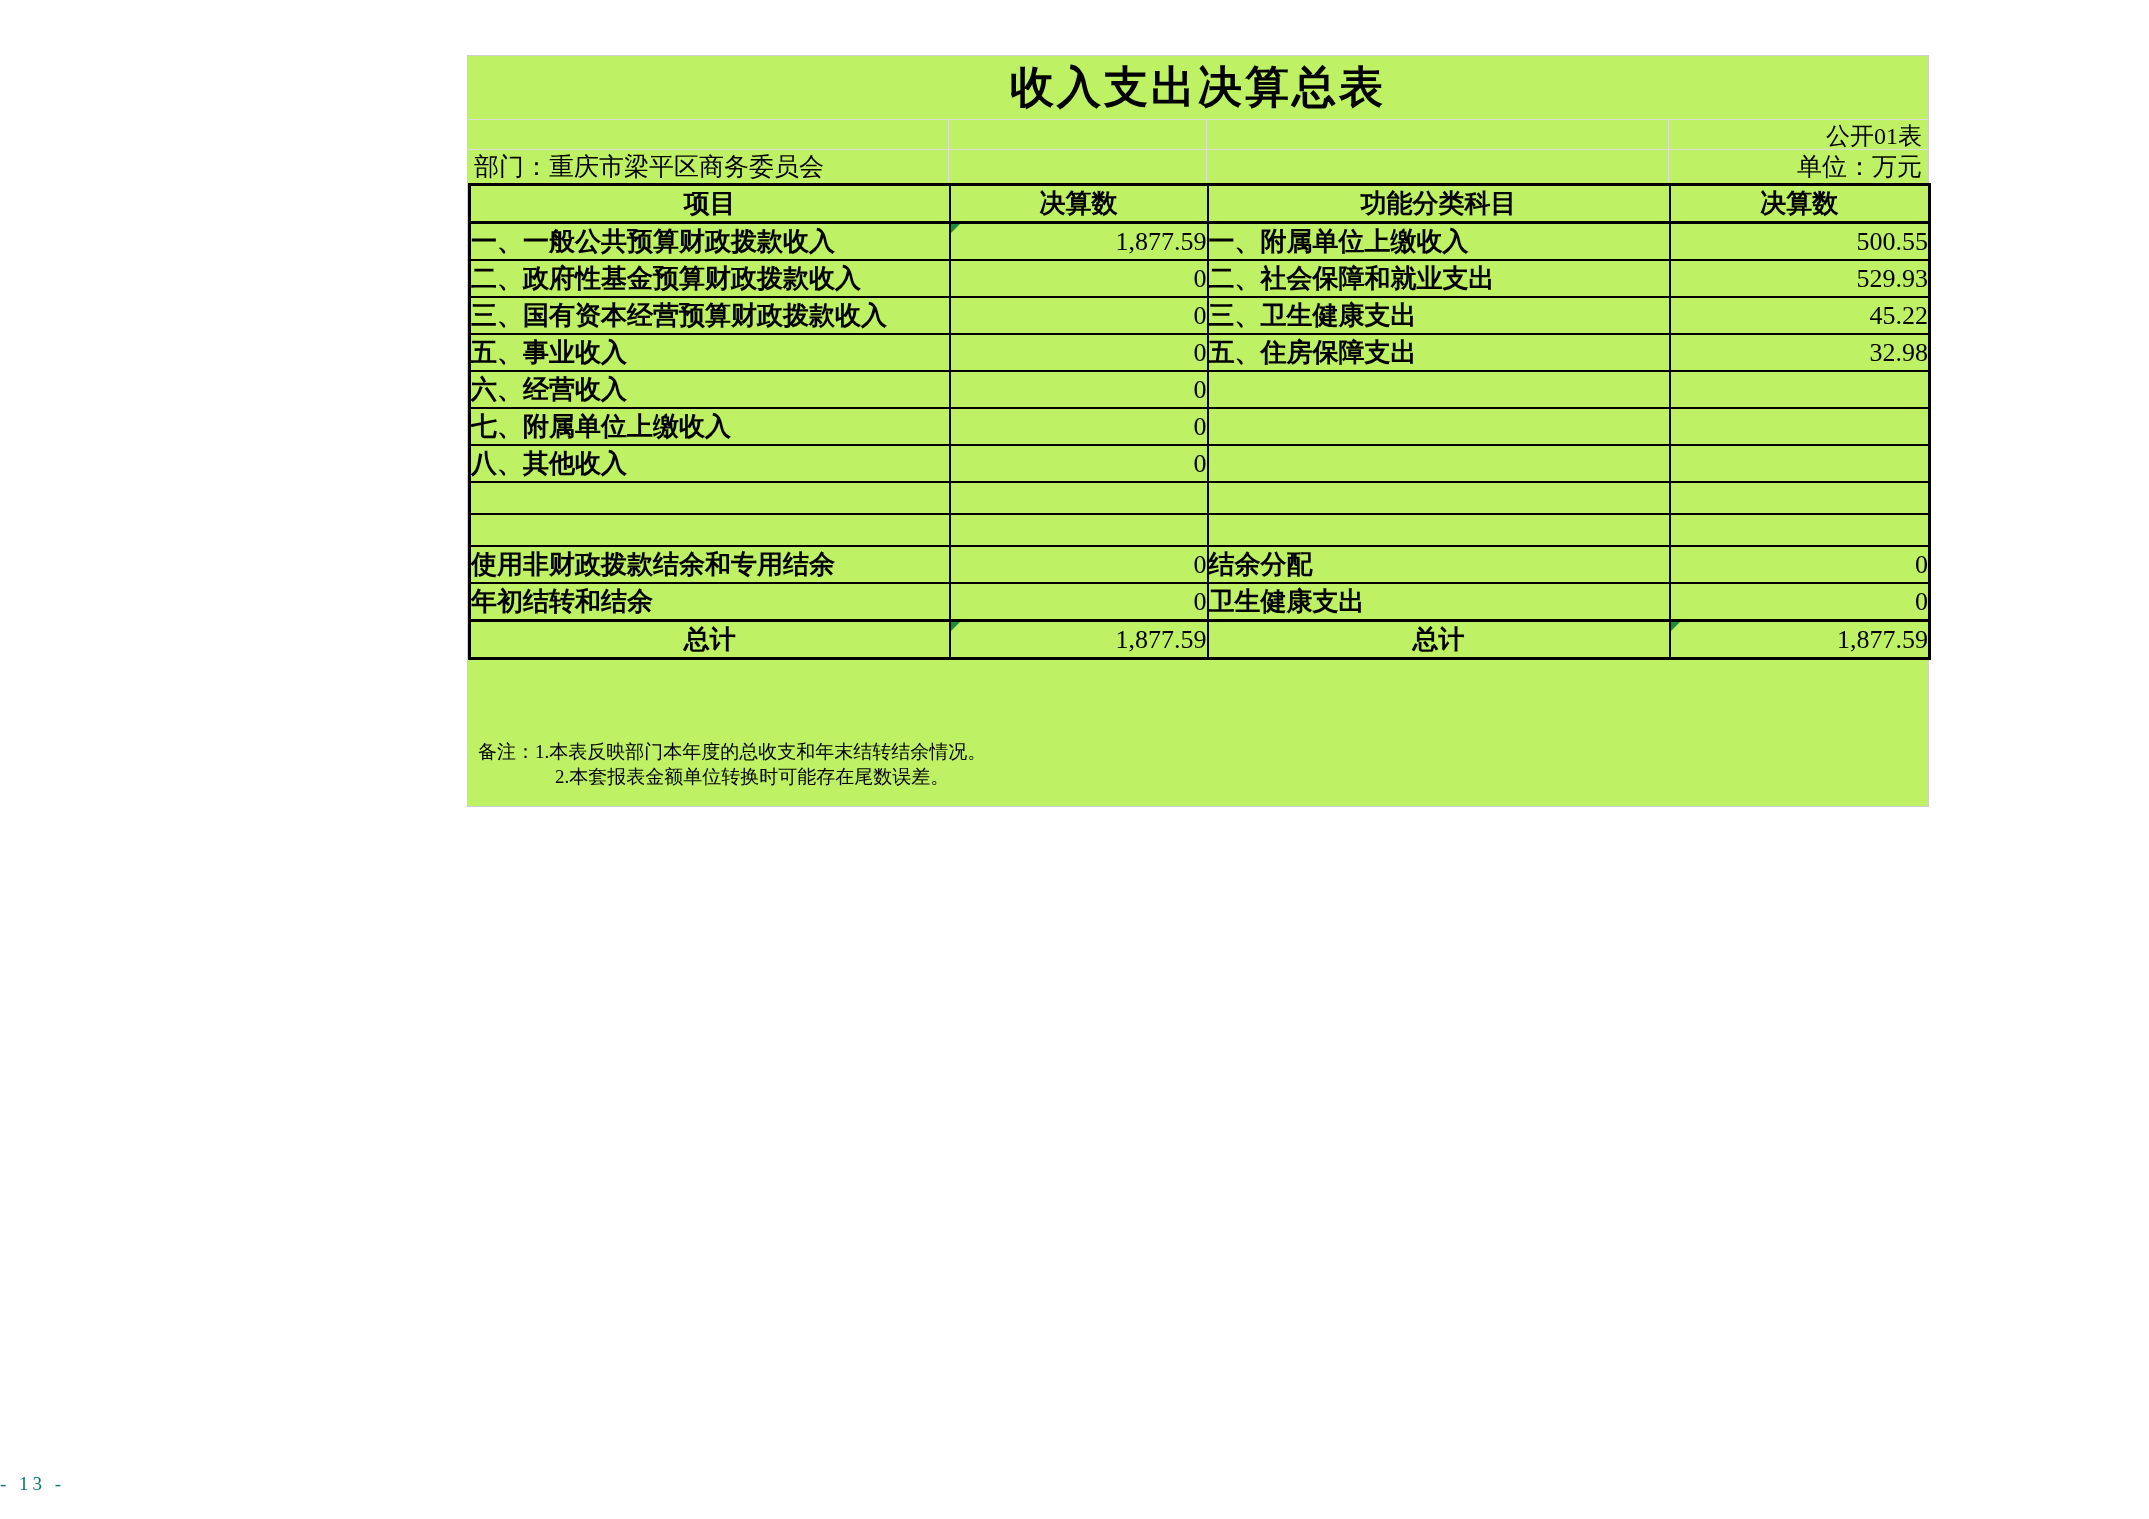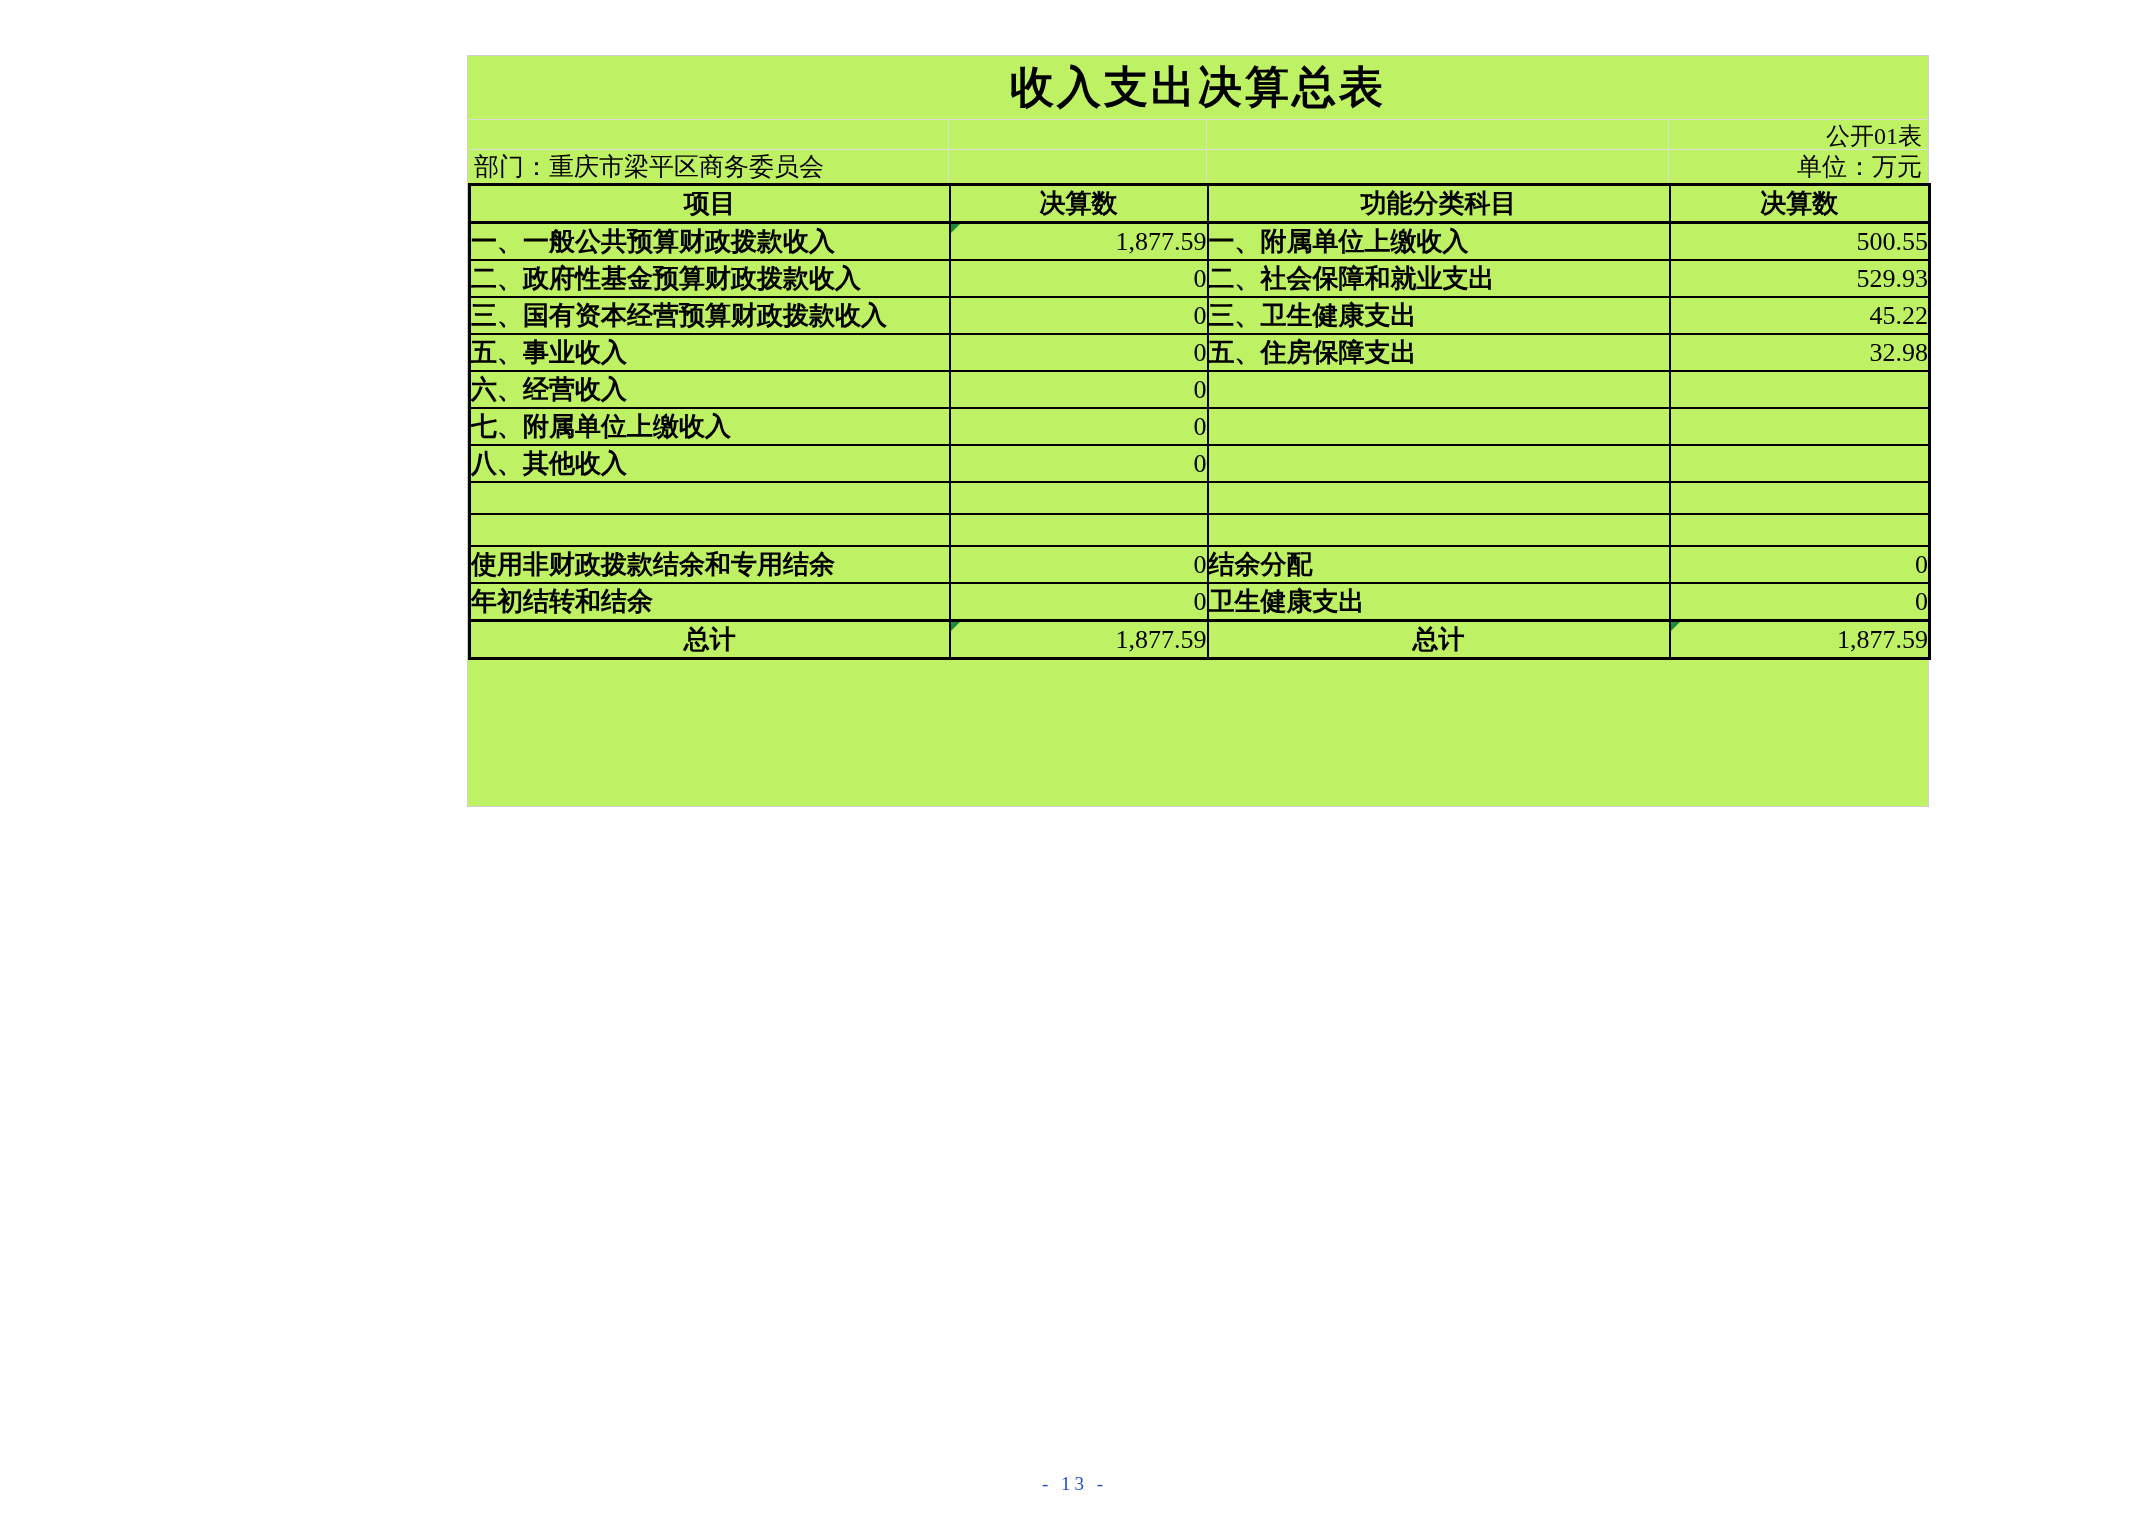--- a/index.html
+++ b/index.html
@@ -45,22 +45,22 @@
   tr.sep td{border-top:3px solid #000;}
   .gm{
     position:absolute;left:0;top:0;width:0;height:0;
     border-top:9px solid #1e8b3c;border-right:9px solid transparent;
   }
   .notes{
     position:absolute;left:10px;top:683px;font-size:19px;line-height:25px;
   }
   .notes .ind{padding-left:77px;}
   .page-footer{
-    position:absolute;left:0;top:1473px;width:2149px;text-align:center;
-    font-size:19px;letter-spacing:4px;color:#1d4ed8;
+    position:absolute;left:0;top:1473px;width:2149px;
+    font-size:19px;letter-spacing:4px;color:#0f766e;
   }
 </style>
 </head>
 <body>
 
 <div class="sheet">
   <div class="row-title">
     <span class="doc-title">收入支出决算总表</span>
   </div>
   <div class="row-meta1">
@@ -157,15 +157,19 @@
     </tr>
     <tr class="sep">
       <td class="ctr">总计</td>
       <td class="num"><span class="gm"></span><span>1,877.59</span></td>
       <td class="ctr midL">总计</td>
       <td class="num"><span class="gm"></span><span>1,877.59</span></td>
     </tr>
   </tbody>
     </table>
 
+  <div class="notes">
+    <div><span>备注：</span><span>1.本表反映部门本年度的总收支和年末结转结余情况。</span></div>
+    <div class="ind">2.本套报表金额单位转换时可能存在尾数误差。</div>
+  </div>
 </div>
 
 <div class="page-footer">- 13 -</div>
 
 </body></html>

